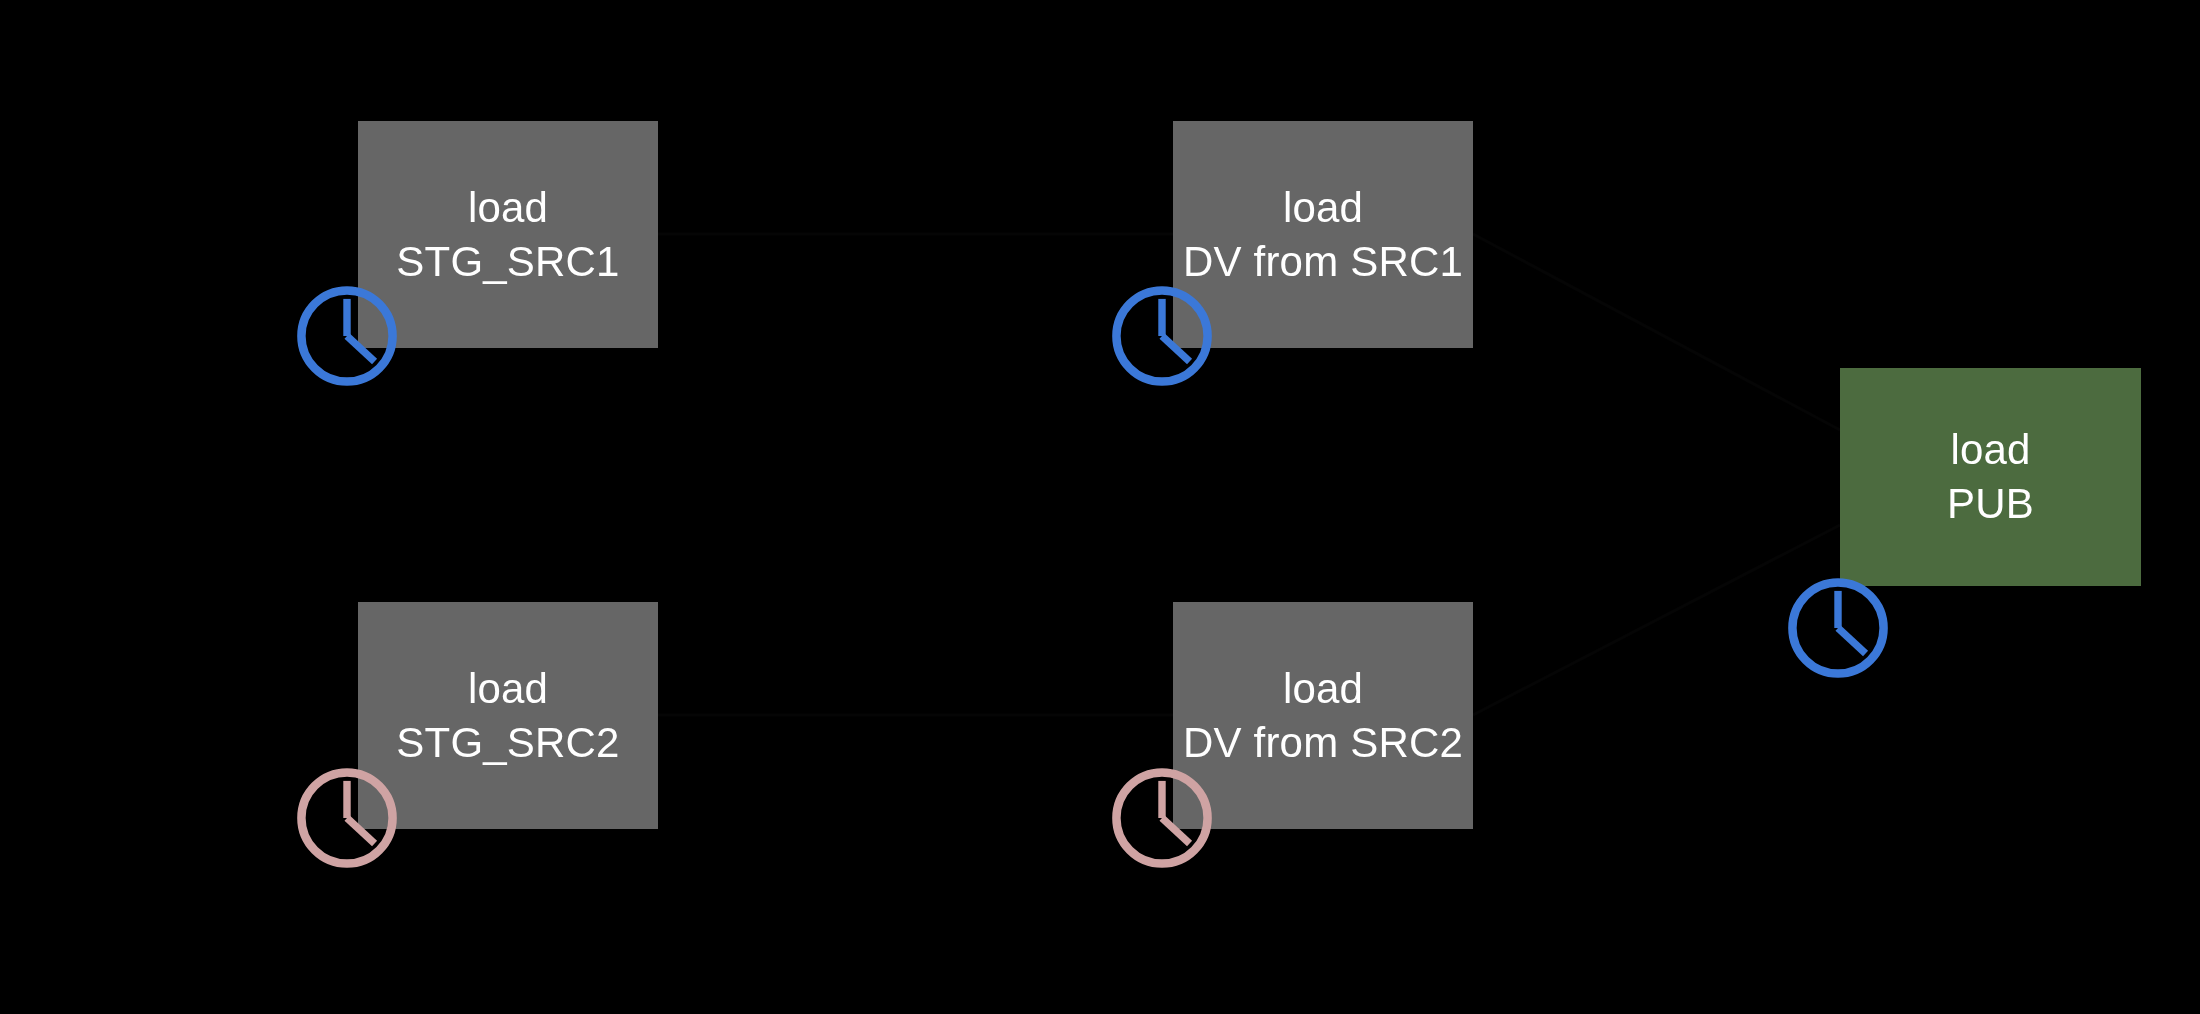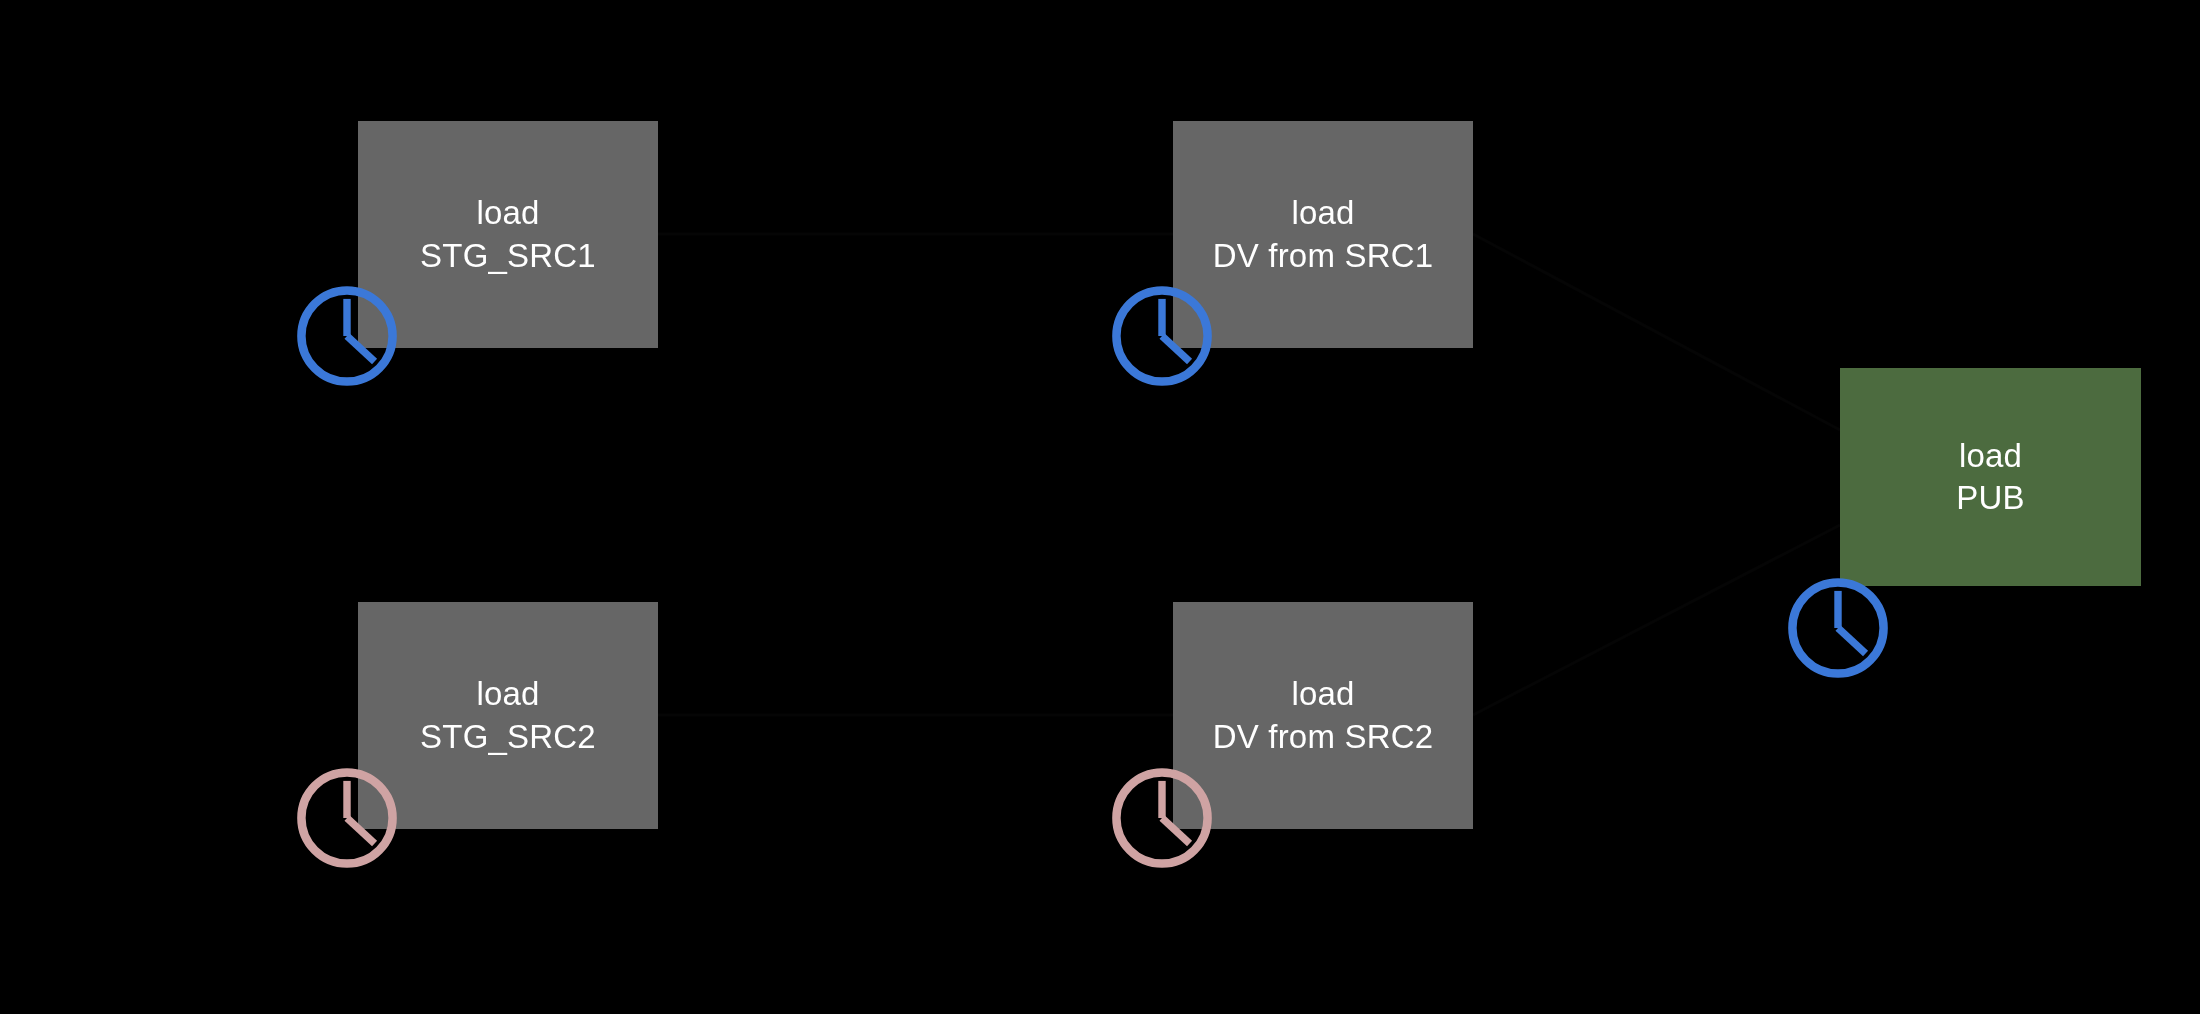--- a/index.html
+++ b/index.html
@@ -30,21 +30,21 @@
     pointer-events: none;
   }
   .node {
     position: absolute;
     box-sizing: border-box;
     display: flex;
     align-items: center;
     justify-content: center;
     text-align: center;
     color: #ffffff;
-    font-size: 33px;
+    font-size: 42px;
     line-height: 1.28;
     letter-spacing: 0.2px;
     font-weight: 400;
     white-space: pre-line;
     user-select: none;
   }
   .node-label {
     display: block;
     white-space: pre-line;
     padding: 0 8px;

